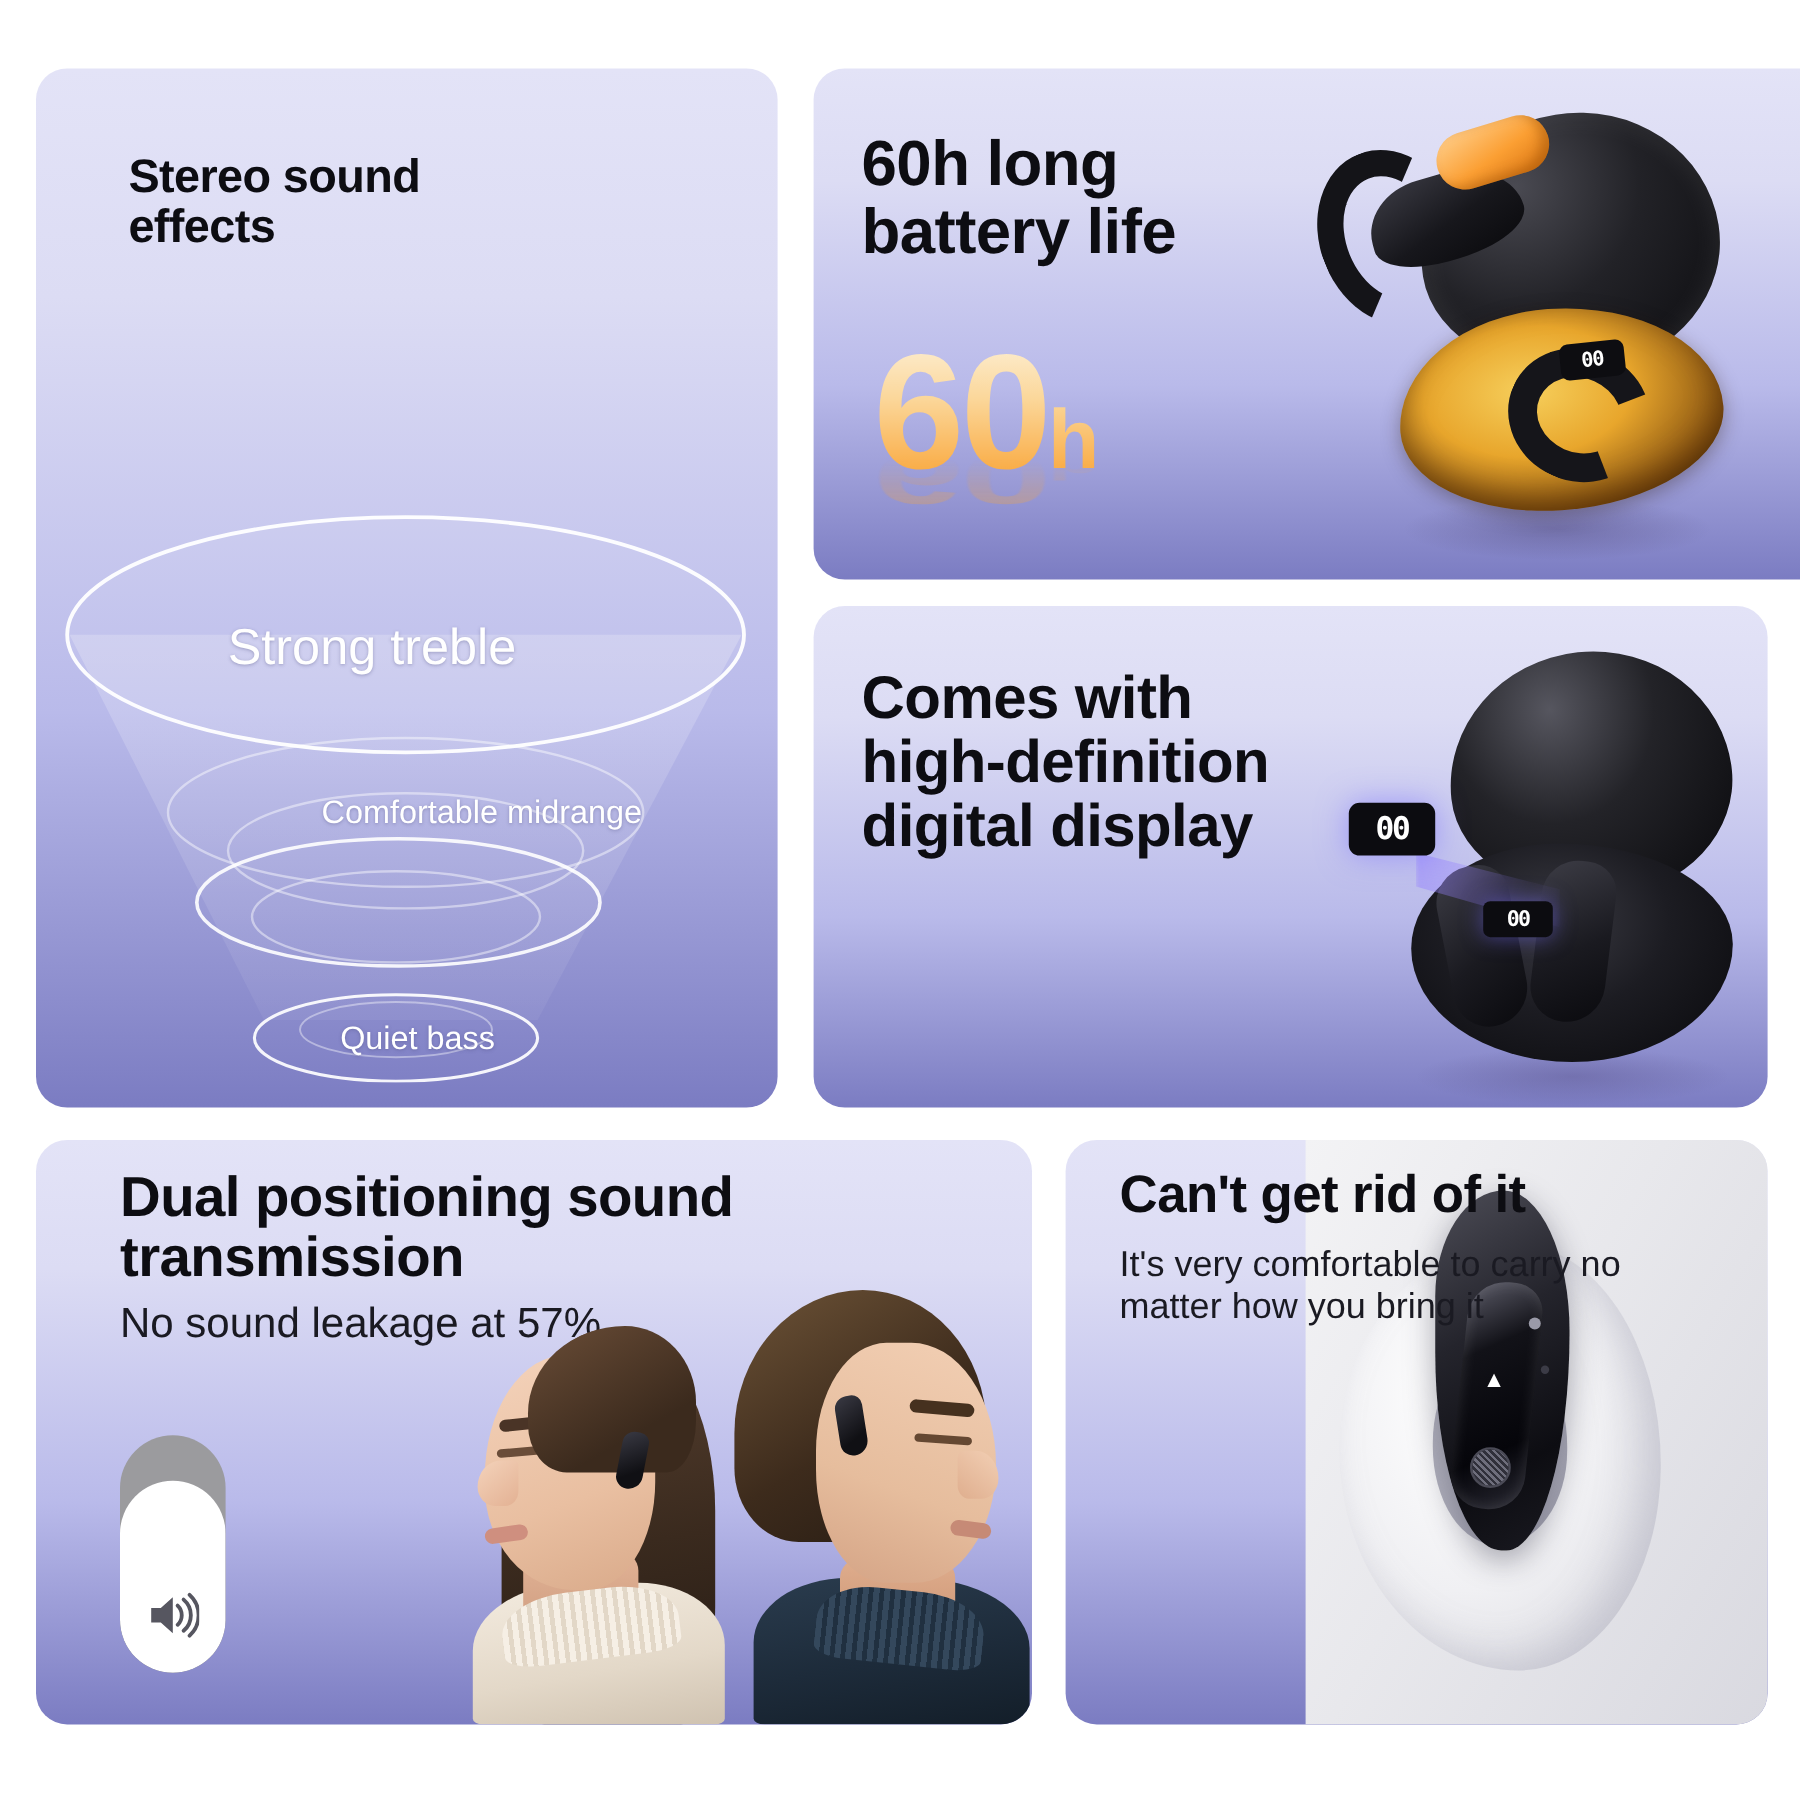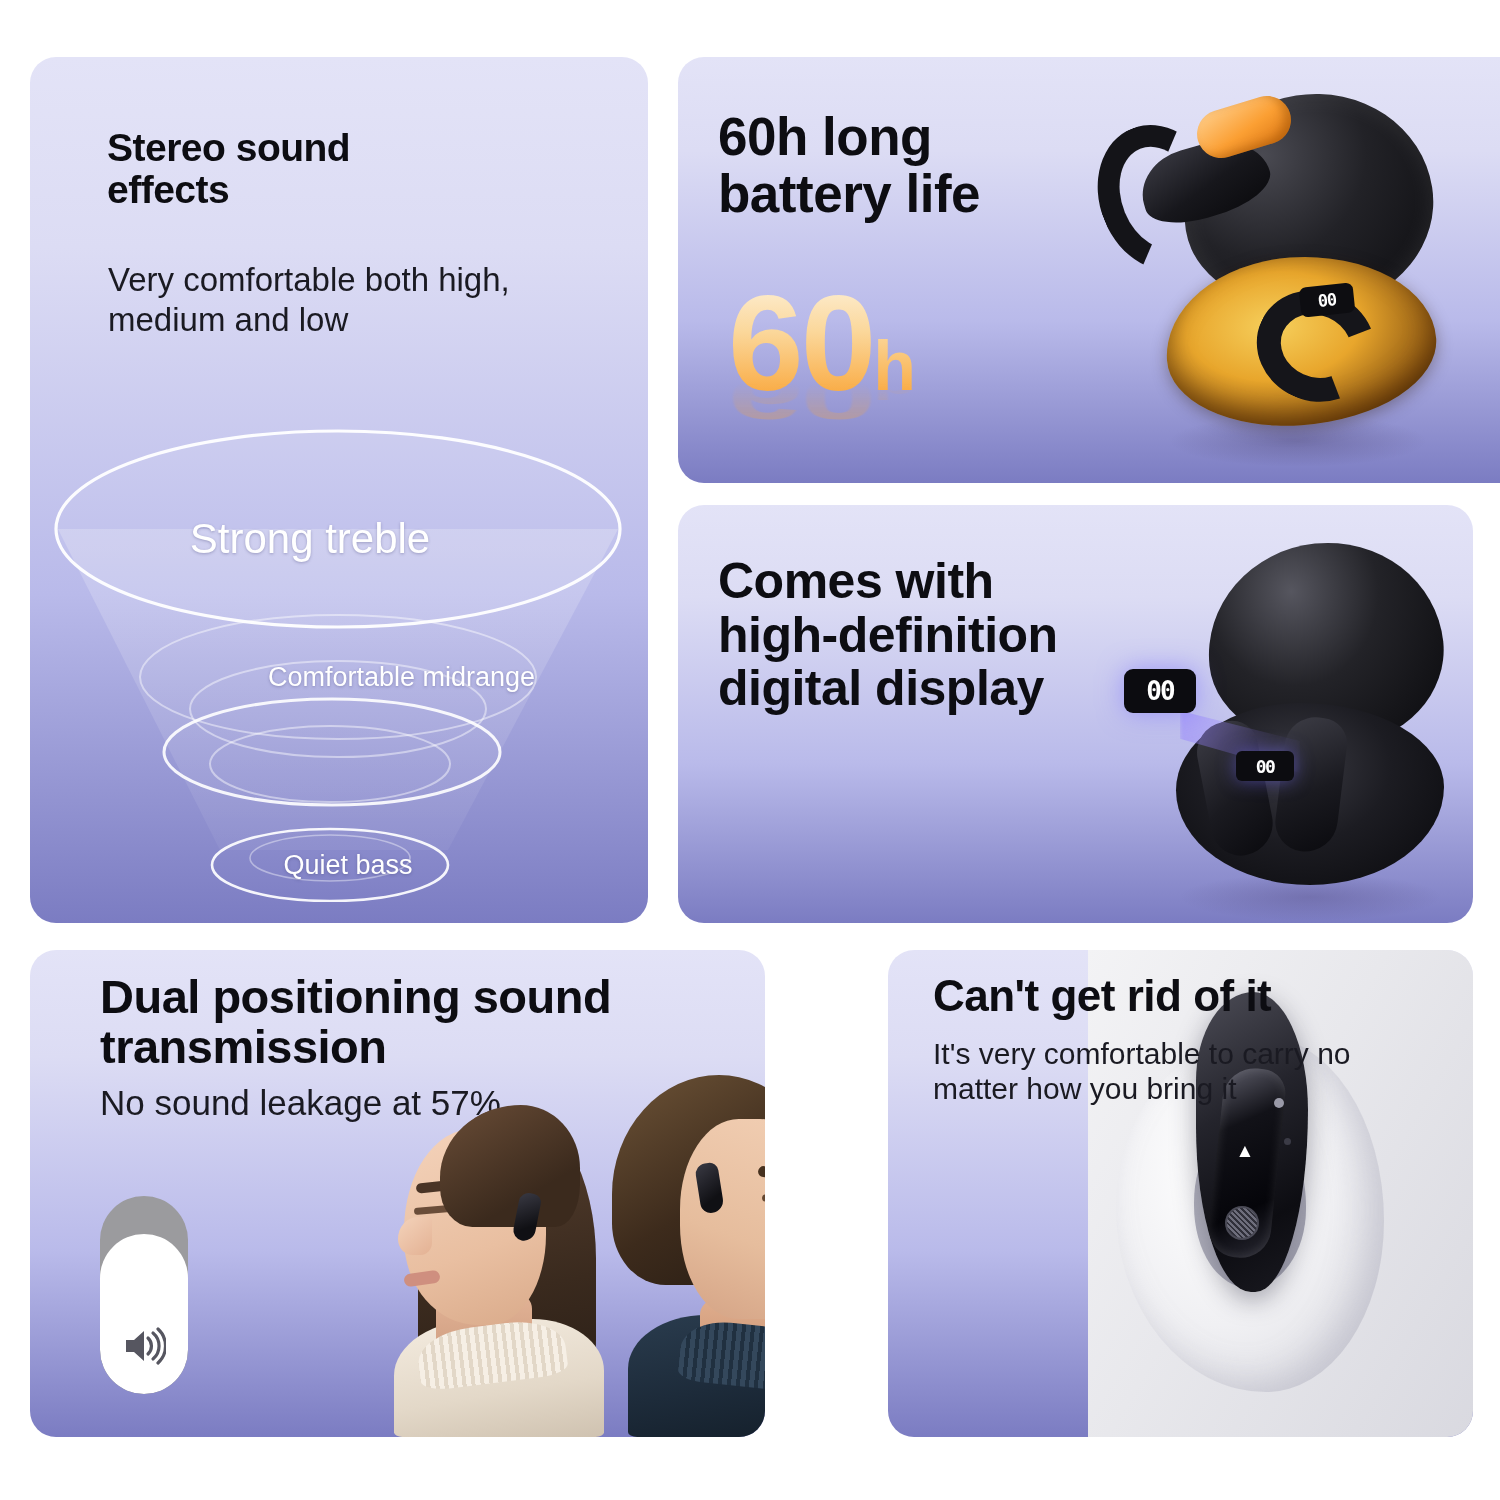--- a/index.html
+++ b/index.html
@@ -101,21 +101,21 @@
     opacity: 0.38;
     filter: blur(1px);
   }
   #big60-reflection .unit { font-size: 70px; letter-spacing: -1px; }
 
   
   #card-display { left: 678px; top: 505px; width: 795px; height: 418px; }
   #display-title { left: 40px; top: 50px; font-size: 50px; }
 
   
-  #card-dual { left: 30px; top: 950px; width: 735px; height: 487px; }
+  #card-dual { left: 30px; top: 950px; width: 830px; height: 487px; }
   #dual-title { left: 70px; top: 22px; font-size: 47px; }
   #dual-sub   { left: 70px; top: 132px; font-size: 35px; }
 
   
   #volume-slider {
     position: absolute;
     left: 100px;
     top: 1196px;
     width: 88px;
     height: 198px;
@@ -367,22 +367,20 @@
 </head>
 <body>
 
 <div id="stage">
 
   <div class="card" id="card-stereo">
 
     <div class="h-title" id="stereo-title">Stereo sound
 effects</div>
 
-    <div class="h-sub" id="stereo-sub">Very comfortable both high,
-medium and low</div>
 
     <div id="cone-wrap">
       <svg viewBox="0 0 618 530" preserveAspectRatio="none" aria-hidden="true">
         <defs>
           <linearGradient id="coneFill" x1="0" y1="0" x2="0" y2="1">
             <stop offset="0%" stop-color="#ffffff" stop-opacity="0.22"></stop>
             <stop offset="100%" stop-color="#ffffff" stop-opacity="0.05"></stop>
           </linearGradient>
         </defs>
 

